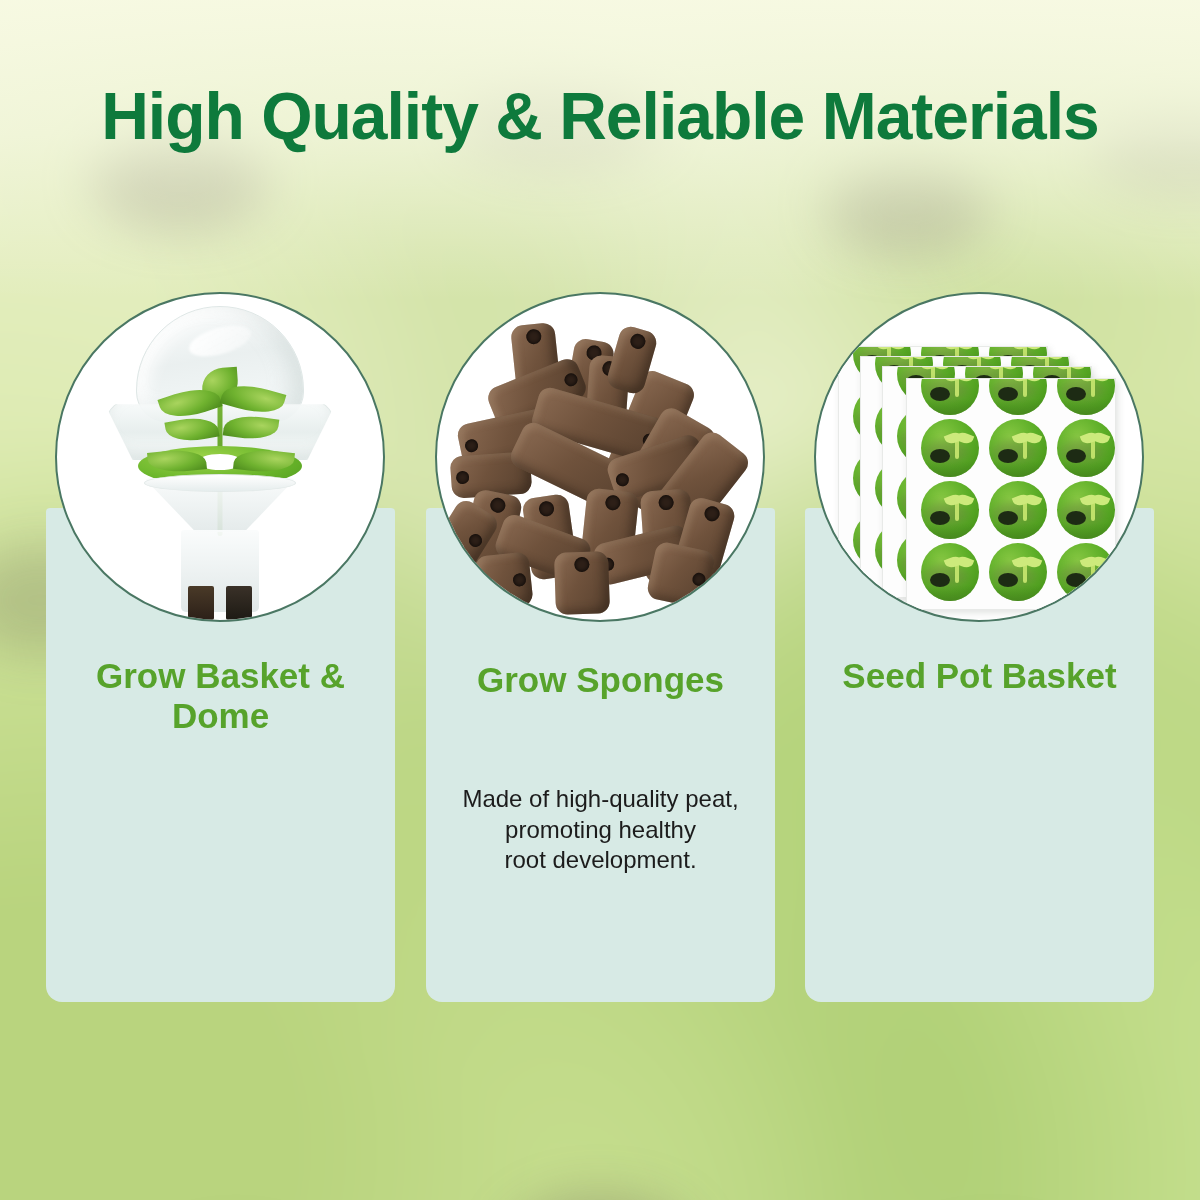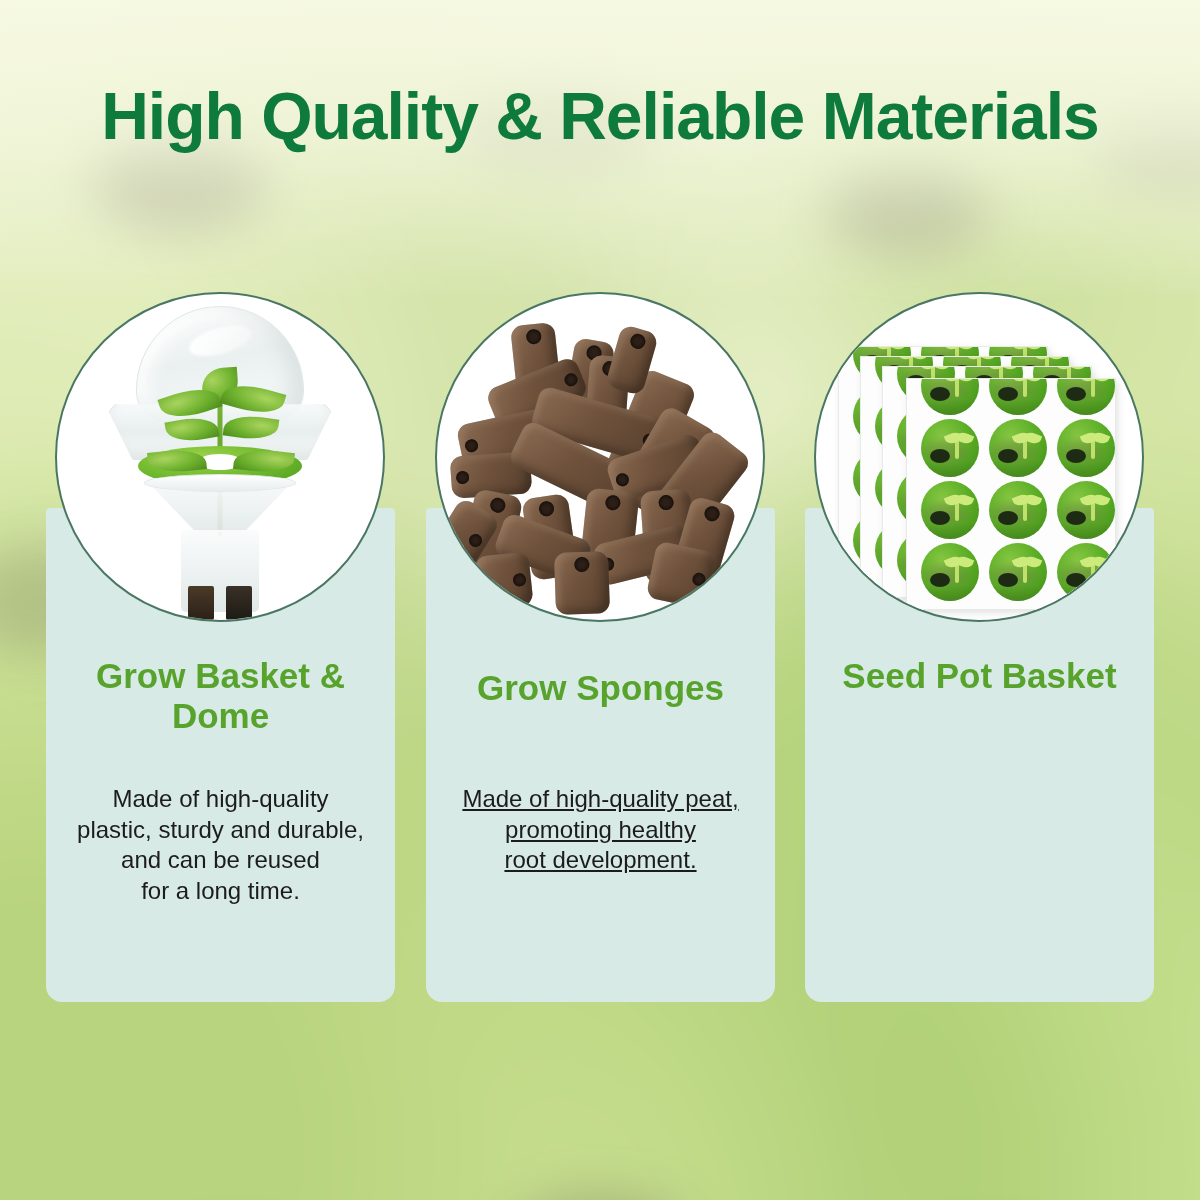--- a/index.html
+++ b/index.html
@@ -97,22 +97,22 @@
   }
   .card-body {
     position:absolute; left:14px; width:321px;
     top:276px;
     text-align:center;
     font-size:24px; line-height:1.28;
     color:#1c1c1c;
     z-index:4;
     white-space:pre-line;
   }
-  #card-1 .card-heading { top:160px; }
-  #card-1 .card-body    { top:276px;text-decoration:underline; }
+  #card-1 .card-heading { top:152px; }
+  #card-1 .card-body    { top:276px; }
 
   
   .art { position:absolute; inset:0; }
   .dome-outer {
     position:absolute; left:50%; top:12px; transform:translateX(-50%);
     width:168px; height:116px;
     border-radius:84px 84px 30px 30px;
     background:linear-gradient(170deg, rgba(252,253,253,.96) 0%, rgba(232,238,238,.9) 45%, rgba(246,250,250,.92) 100%);
     border:1px solid #dfe7e6;
     box-shadow:inset -12px -6px 20px rgba(200,212,210,.55), inset 10px 6px 16px rgba(255,255,255,.9);
@@ -247,24 +247,20 @@
   <div id="bg-base"></div>
   <div id="bg-dark-blobs"></div>
   <div id="bg-top-wash"></div>
 </div>
 
 <div id="title">High Quality &amp; Reliable Materials</div>
 
 <div class="card" id="card-0">
   <div class="card-heading">Grow Basket
 &amp; Dome</div>
-  <div class="card-body">Made of high-quality
-plastic, sturdy and durable,
-and can be reused
-for a long time.</div>
 </div>
 
 <div class="card" id="card-1">
   <div class="card-heading">Grow Sponges</div>
   <div class="card-body">Made of high-quality peat,
 promoting healthy
 root development.</div>
 </div>
 
 <div class="card" id="card-2">

